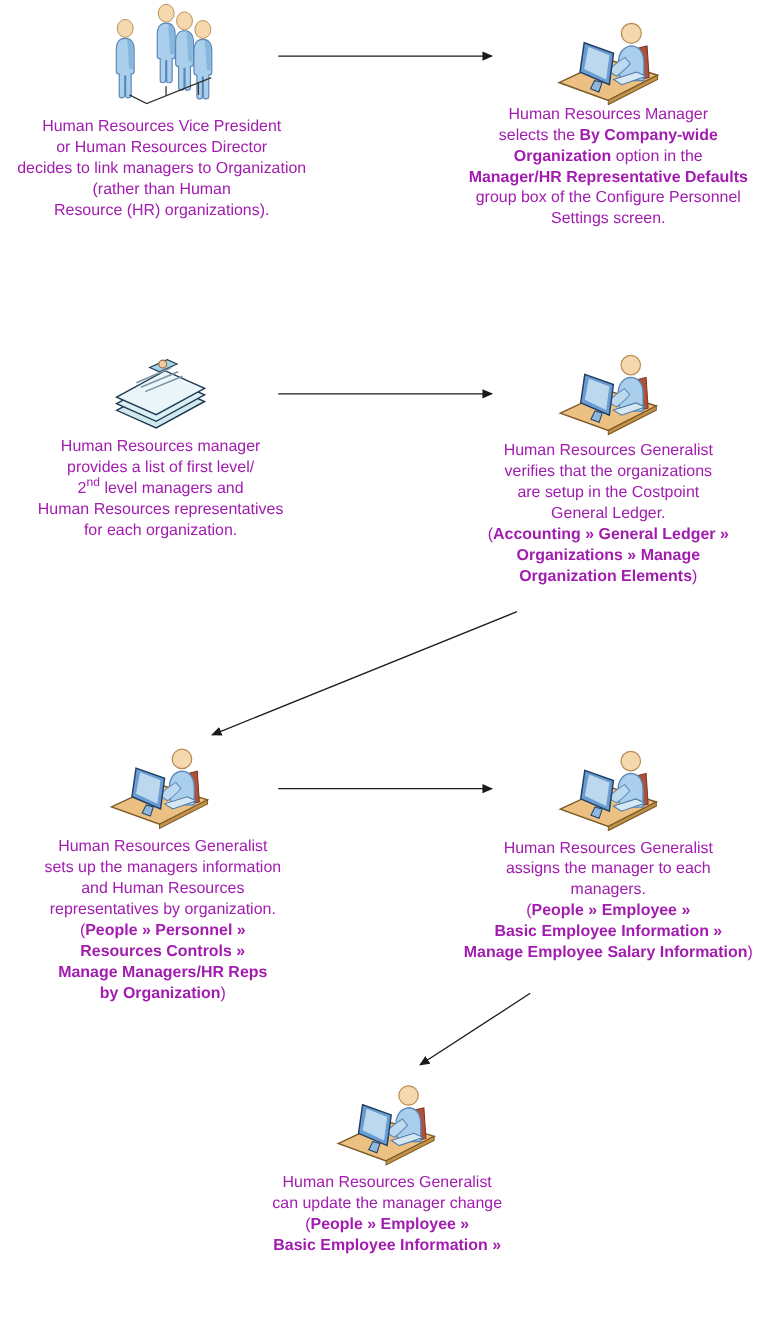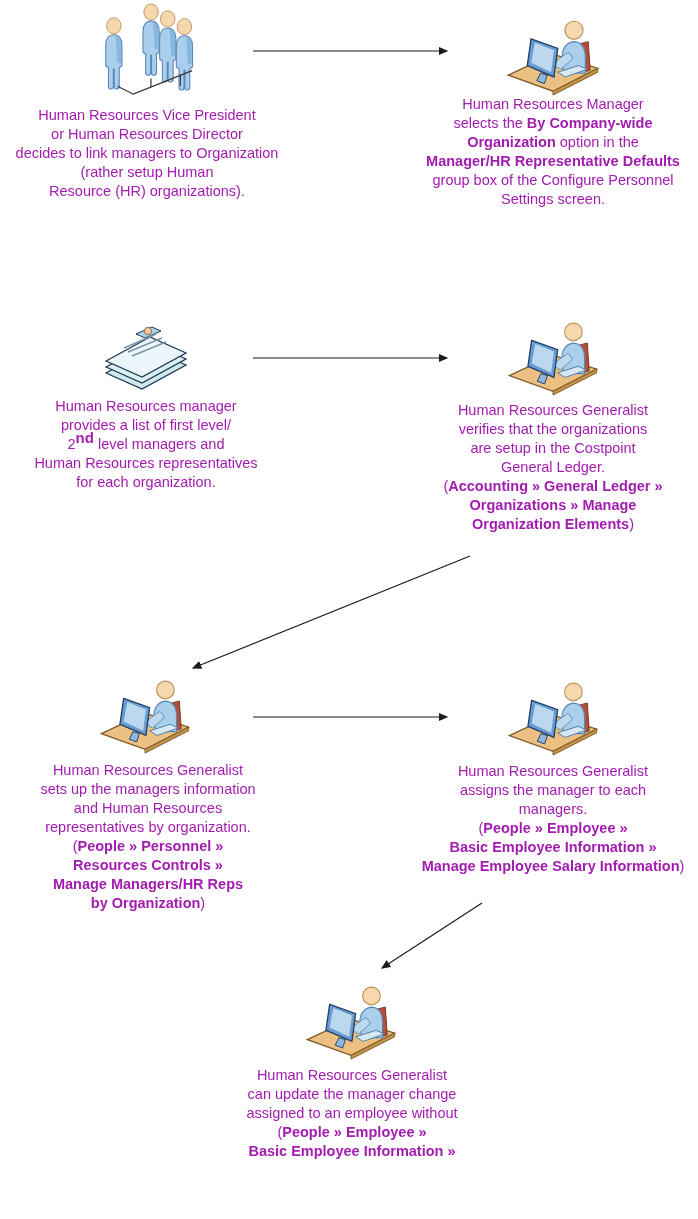--- a/index.html
+++ b/index.html
@@ -4,21 +4,21 @@
 <style>
   html,body{margin:0;padding:0;background:#ffffff;}
   .canvas{
     position:relative;width:698px;height:1219px;background:#ffffff;
     font-family:"Liberation Sans",sans-serif;color:#a21caf;overflow:hidden;
   }
   .icon{position:absolute;}
   .caption{position:absolute;width:340px;text-align:center;font-size:14.5px;line-height:19px;}
   .caption .line{white-space:nowrap;}
   .caption .b{font-weight:bold;text-align:center;}
-  .caption sup{font-size:15px;line-height:0;vertical-align:super;font-weight:bold;}
+  .caption sup{font-size:11px;line-height:0;vertical-align:super;}
   .arrow-layer{position:absolute;left:0;top:0;pointer-events:none;}
 </style>
 </head>
 <body>
 
 <div class="canvas">
 
   <svg width="0" height="0" style="position:absolute" aria-hidden="true">
     <defs>
       <g id="pg-person">
@@ -72,21 +72,21 @@
     <line x1="482" y1="903" x2="382" y2="968" stroke="#1a1a1a" stroke-width="1.2" marker-end="url(#ah)"></line>
   </svg>
 
   <svg class="icon" style="left:90px;top:2px" width="118" height="100">
       <use href="#sym-people-group"></use>
     </svg>
   <div class="caption" style="left:-23px;top:106px">
       <div class="line"><span>Human Resources Vice President</span></div>
       <div class="line"><span>or Human Resources Director</span></div>
       <div class="line"><span>decides to link managers to Organization</span></div>
-      <div class="line"><span>(rather setup Human</span></div>
+      <div class="line"><span>(rather than Human</span></div>
       <div class="line"><span>Resource (HR) organizations).</span></div>
     </div>
 
   <svg class="icon" style="left:505px;top:16px" width="96" height="80">
       <use href="#sym-computer-user"></use>
     </svg>
   <div class="caption" style="left:383px;top:95px">
       <div class="line"><span>Human Resources Manager</span></div>
       <div class="line"><span>selects the </span><span class="b">By Company-wide</span></div>
       <div class="line"><span class="b">Organization</span><span> option in the</span></div>
@@ -144,18 +144,17 @@
       <div class="line"><span class="b">Basic Employee Information »</span></div>
       <div class="line"><span class="b">Manage Employee Salary Information</span><span>)</span></div>
     </div>
 
   <svg class="icon" style="left:303px;top:982px" width="96" height="78">
       <use href="#sym-computer-user"></use>
     </svg>
   <div class="caption" style="left:182px;top:1066px">
       <div class="line"><span>Human Resources Generalist</span></div>
       <div class="line"><span>can update the manager change</span></div>
-      <div class="line"><span>assigned to an employee without</span></div>
       <div class="line"><span>(</span><span class="b">People » Employee »</span></div>
       <div class="line"><span class="b">Basic Employee Information »</span></div>
     </div>
 
 </div>
 
 </body></html>

